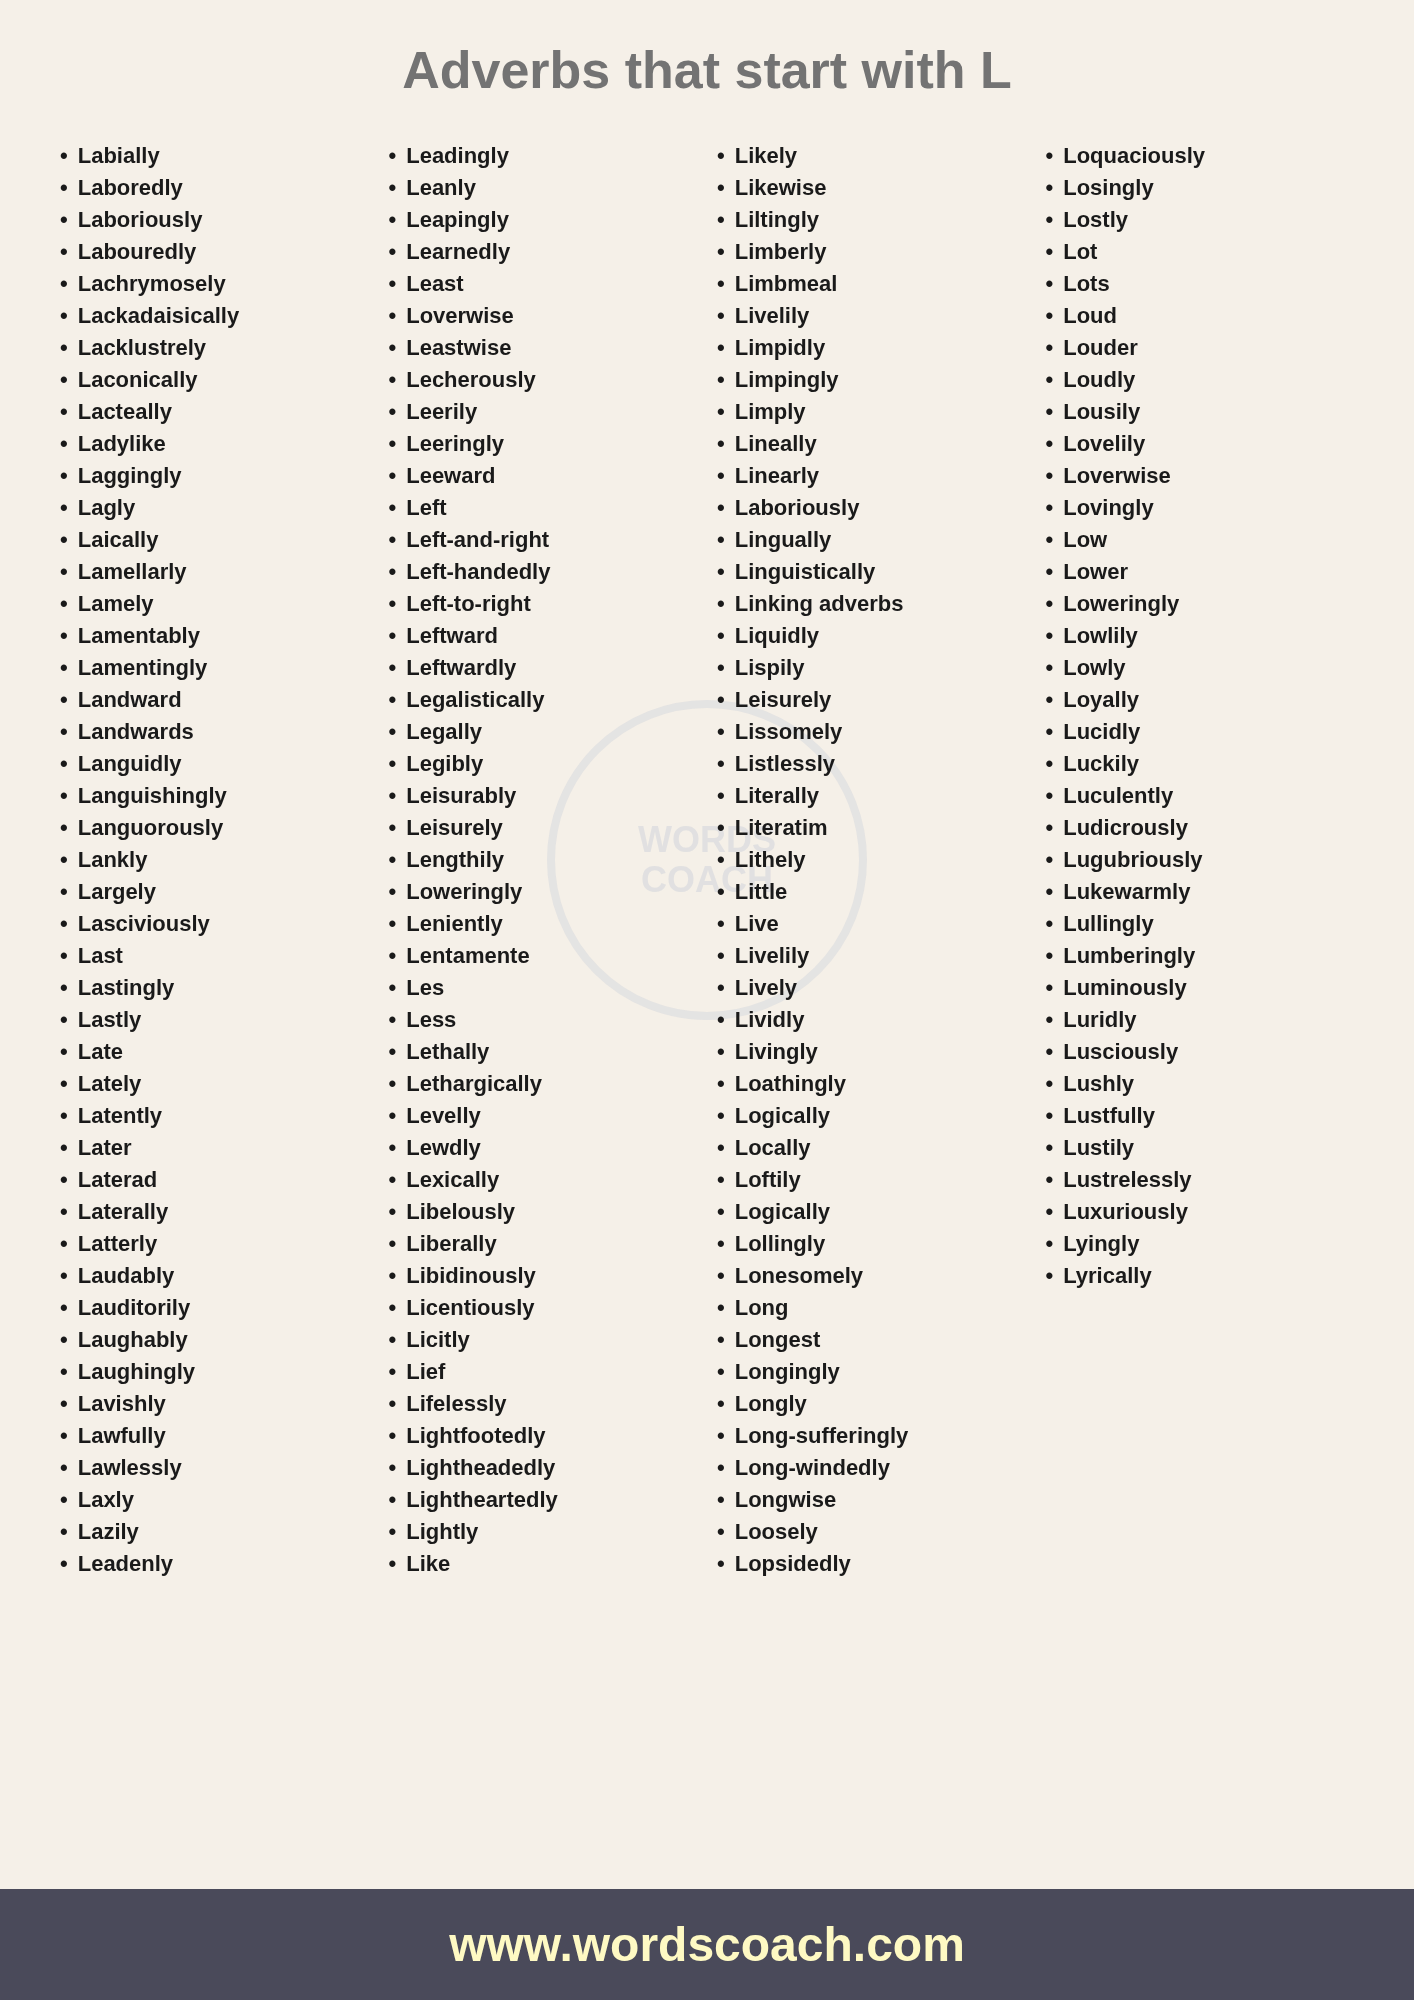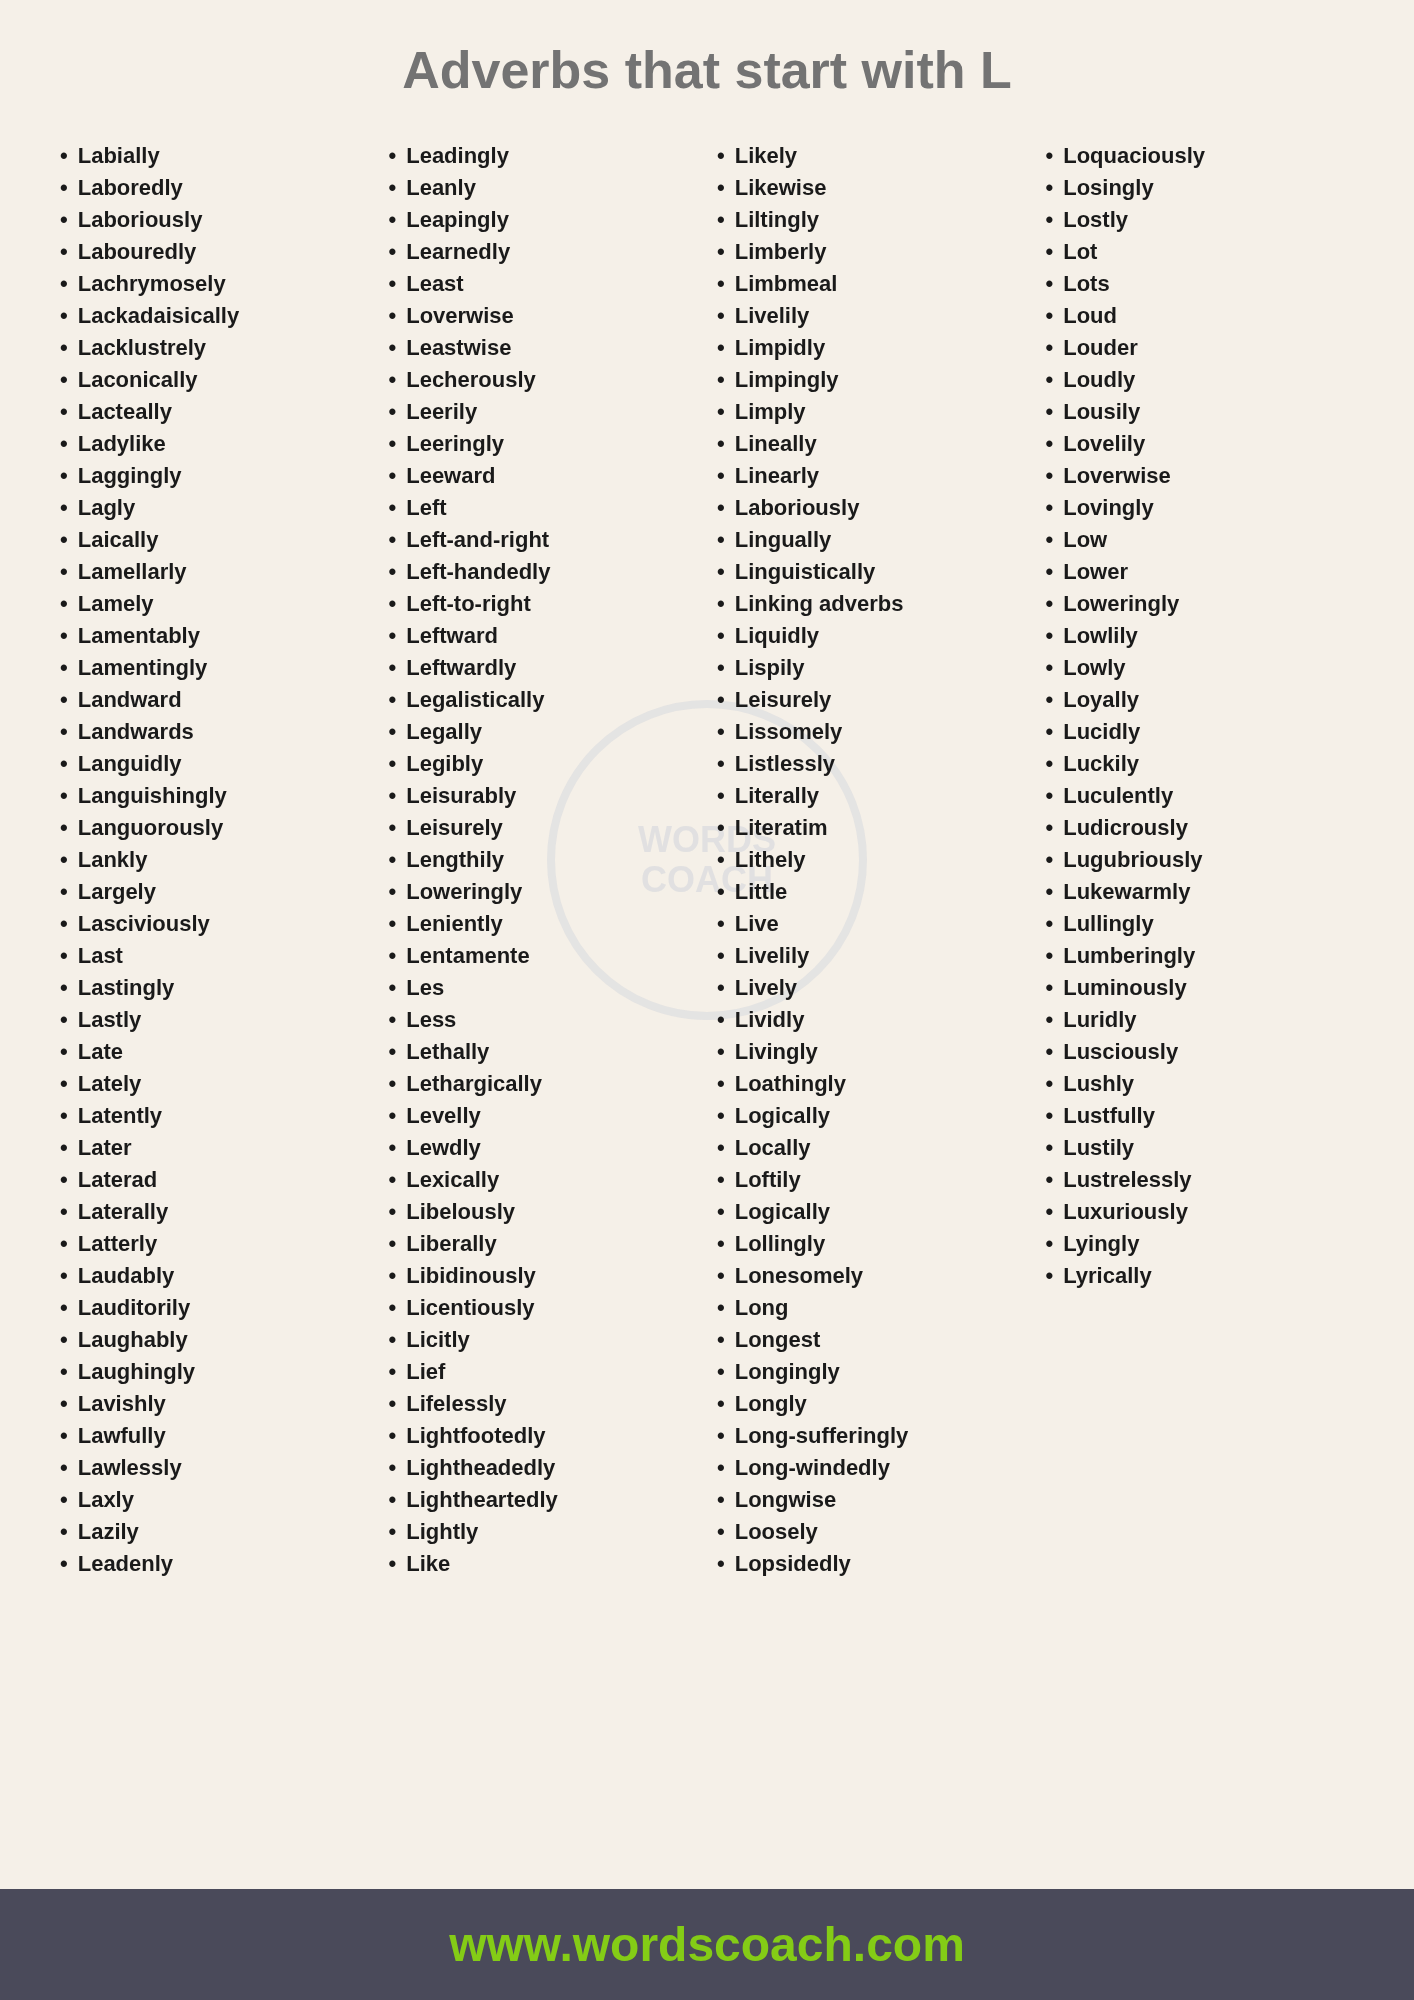--- a/index.html
+++ b/index.html
@@ -73,21 +73,21 @@
       color: #1a1a1a;
       font-size: 22px;
       flex-shrink: 0;
     }
     .footer {
       background-color: #4a4a5a;
       text-align: center;
       padding: 28px 0;
     }
     .footer-text {
-      color: #84cc16;
+      color: #fef9c3;
       font-size: 48px;
       font-weight: 700;
     }
   </style>
 </head>
 <body>
 
 <div class="main-content">
   <h1>Adverbs that start with L</h1>
 

